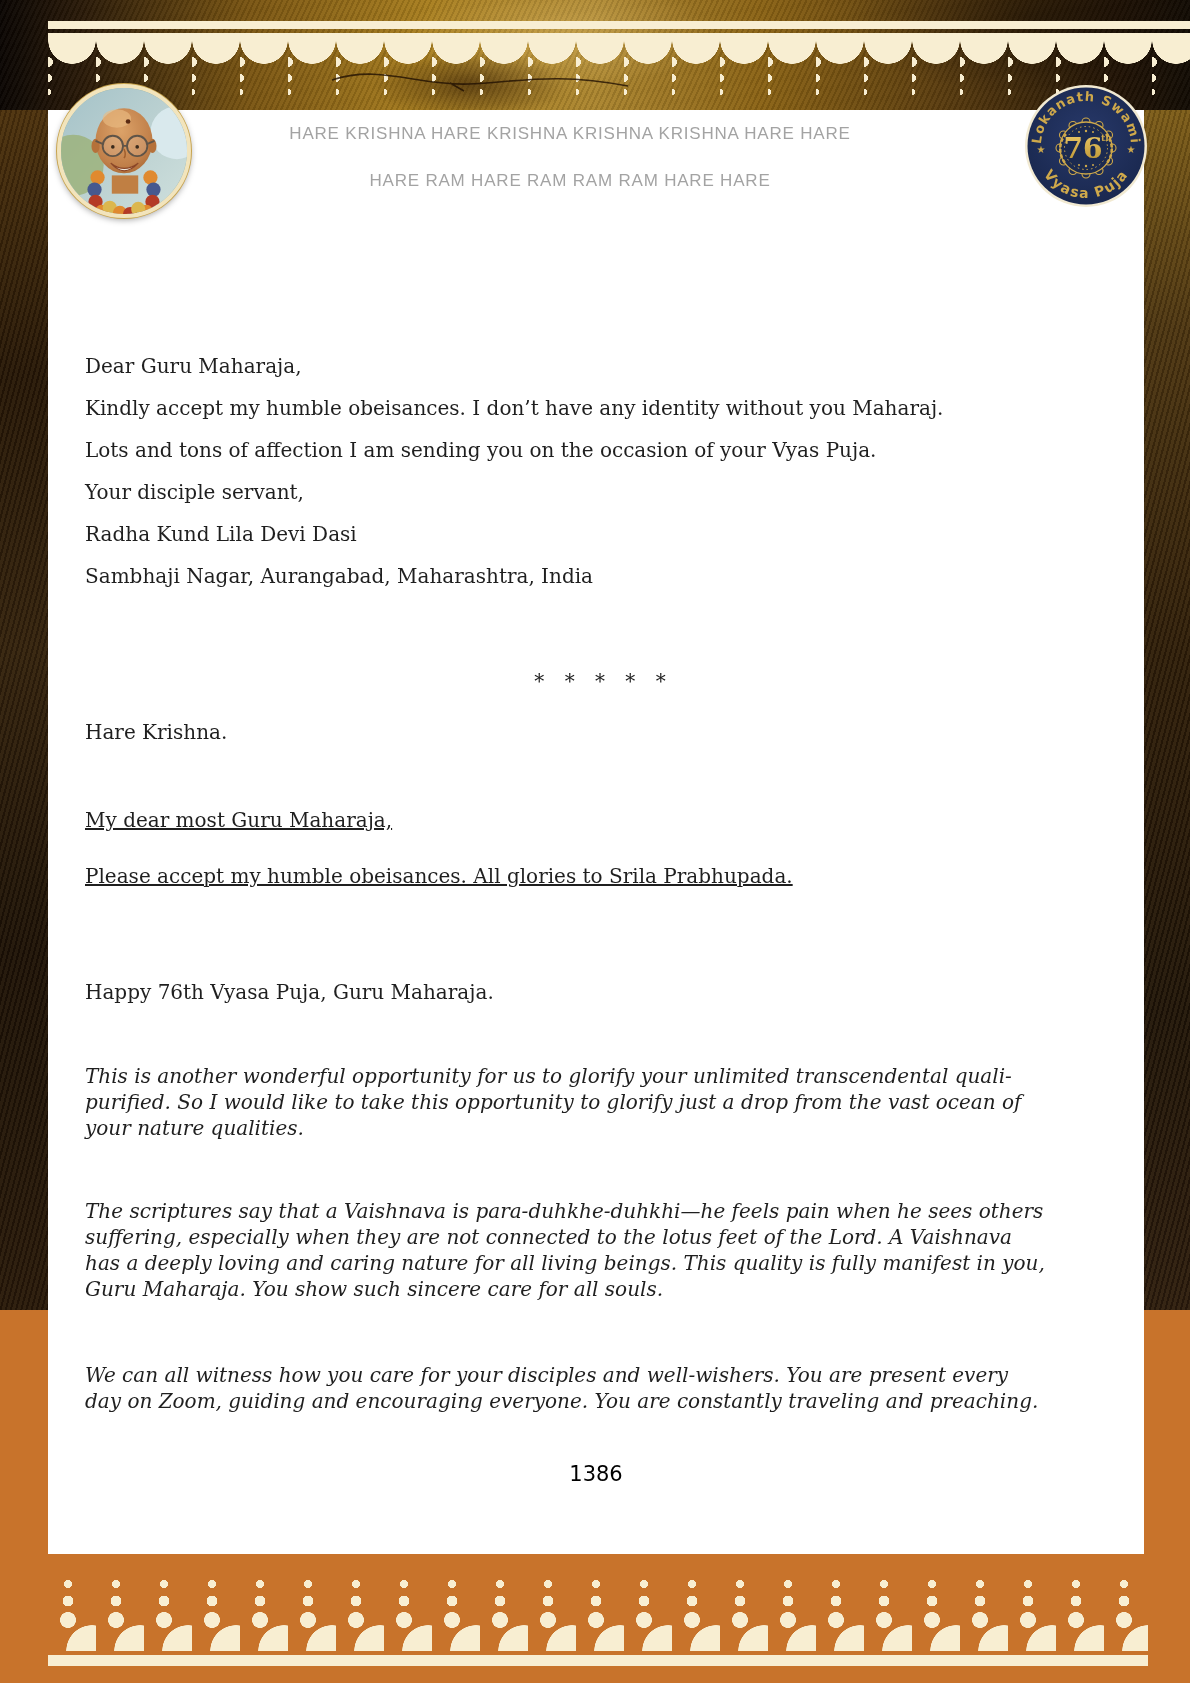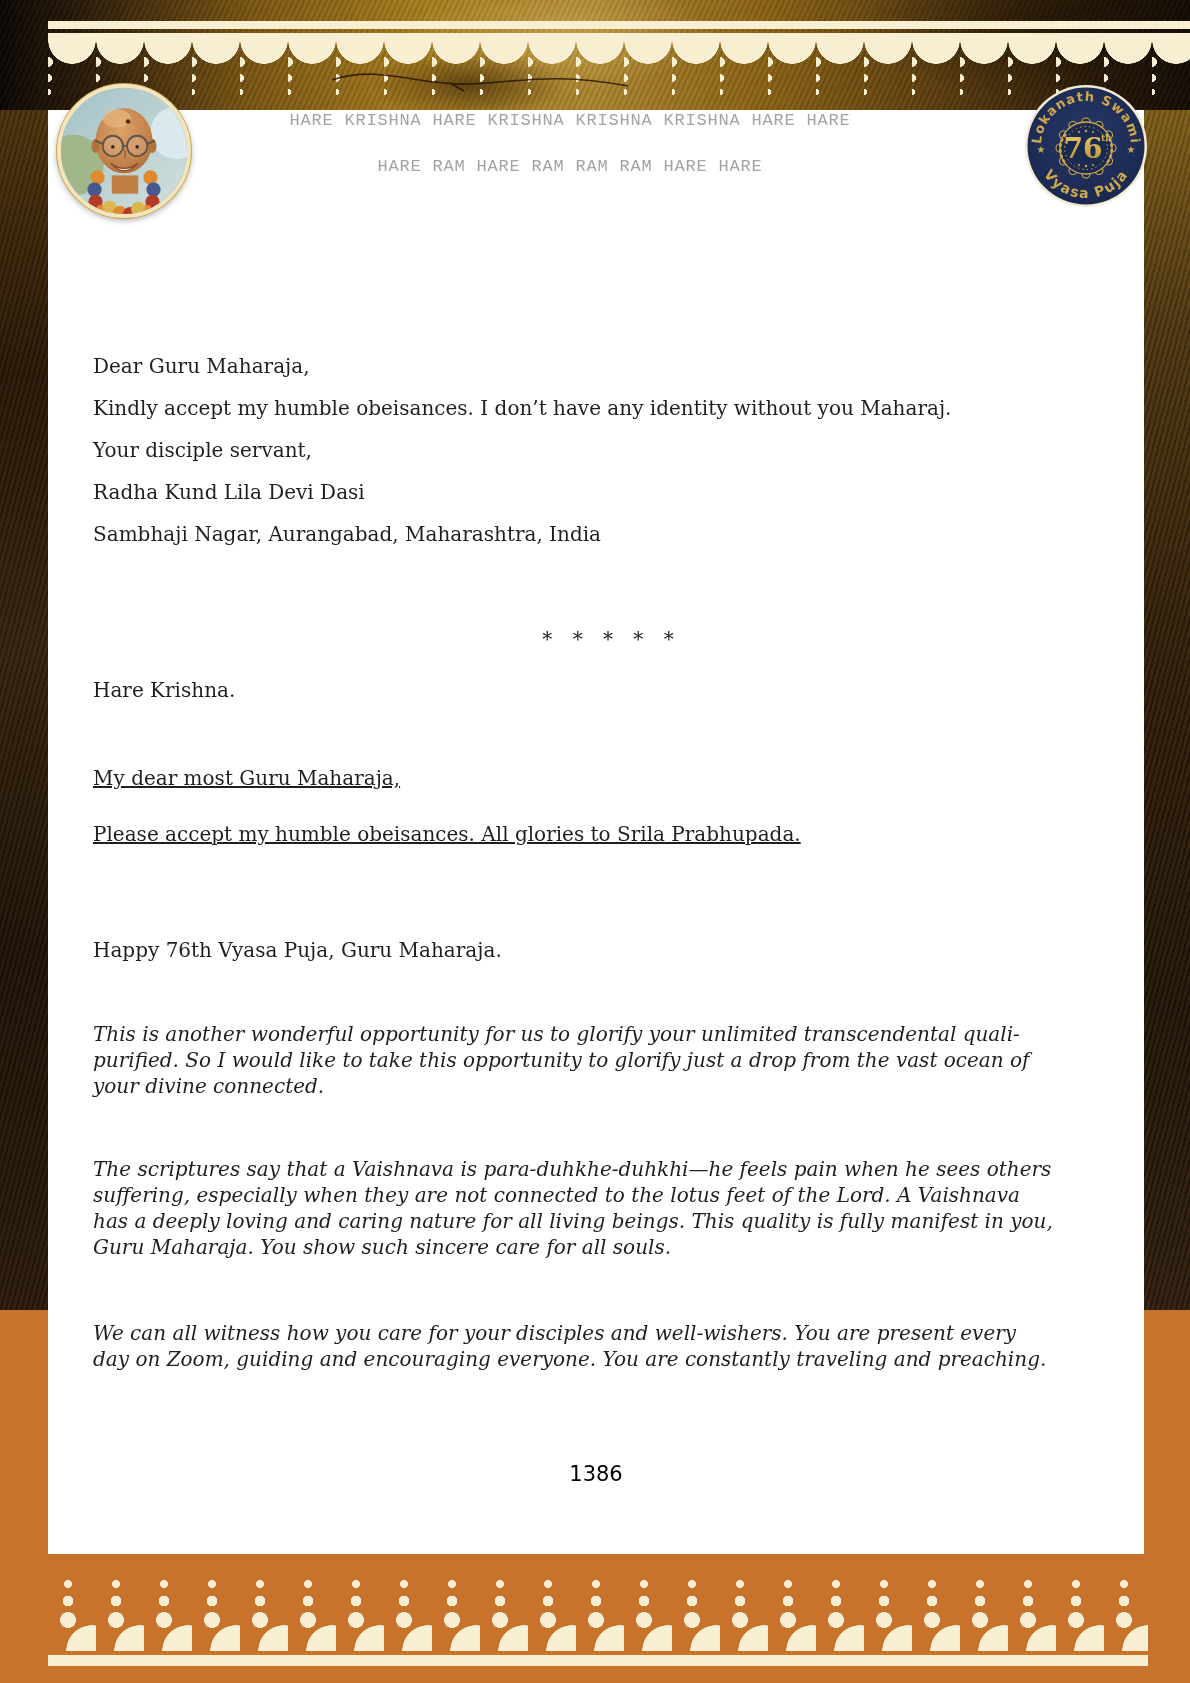--- a/index.html
+++ b/index.html
@@ -39,34 +39,34 @@
     background-image:
       linear-gradient(#f8eed2 0 7px, transparent 7px),
       radial-gradient(circle 24px at 24px 7px, #f8eed2 98%, transparent);
     background-size:48px 31px;background-repeat:repeat;}
   .crack{position:absolute;left:330px;top:56px;}
 
   
   .page{position:absolute;left:48px;top:110px;width:1096px;height:1444px;background:#ffffff;}
 
   
-  .mantra{position:absolute;left:48px;top:111px;width:1044px;text-align:center;
-    font-family:Liberation Mono, monospace;color:#a3a3a3;font-size:17px;letter-spacing:.8px;}
+  .mantra{position:absolute;left:48px;top:124px;width:1044px;text-align:center;
+    font-family:Liberation Sans, sans-serif;color:#a3a3a3;font-size:17px;letter-spacing:.8px;}
   .mantra .m2{margin-top:27px;}
 
   
   .photo{position:absolute;left:57px;top:84px;width:134px;height:134px;border-radius:50%;
     border:4px solid #f2e4bc;box-sizing:border-box;overflow:hidden;
     box-shadow:0 0 0 1px #c8a44e, 0 2px 6px rgba(0,0,0,.35);background:#9db6ab;}
 
   
   .badge{position:absolute;left:1024px;top:84px;width:124px;height:124px;}
 
   
-  .letter{position:absolute;left:52px;top:110px;width:1096px;box-sizing:border-box;
+  .letter{position:absolute;left:44px;top:110px;width:1096px;box-sizing:border-box;
     padding:243px 18px 0 41px;font-size:20px;line-height:26px;color:#1f1f1f;}
   .ln{white-space:nowrap;}
   .opening .ln{margin-bottom:16px;}
   .divider{margin-top:79px;text-align:center;letter-spacing:7px;font-size:20px;}
   .hk{margin-top:25px;}
   .greet{margin-top:62px;text-decoration:underline;}
   .obei{margin-top:30px;text-decoration:underline;}
   .happy{margin-top:90px;}
   .para{margin-top:58px;font-style:italic;}
   .para.p2{margin-top:57px;}
@@ -215,36 +215,37 @@
       </g>
       <text x="59" y="74" text-anchor="middle" font-family="DejaVu Serif, serif" font-size="28" font-weight="bold" fill="url(#gld)">76</text>
       <text x="77" y="57" font-family="DejaVu Serif, serif" font-size="9" font-weight="bold" fill="#cfa94b">th</text>
     </svg>
   </div>
 
   <div class="letter">
     <div class="opening">
       <div class="ln">Dear Guru Maharaja,</div>
       <div class="ln">Kindly accept my humble obeisances. I don’t have any identity without you Maharaj.</div>
+      <div class="ln">Lots and tons of affection I am sending you on the occasion of your Vyas Puja.</div>
       <div class="ln">Your disciple servant,</div>
       <div class="ln">Radha Kund Lila Devi Dasi</div>
       <div class="ln">Sambhaji Nagar, Aurangabad, Maharashtra, India</div>
     </div>
 
     <div class="divider">* * * * *</div>
 
     <div class="ln hk">Hare Krishna.</div>
     <div class="ln greet">My dear most Guru Maharaja,</div>
     <div class="ln obei">Please accept my humble obeisances. All glories to Srila Prabhupada.</div>
     <div class="ln happy">Happy 76th Vyasa Puja, Guru Maharaja.</div>
 
     <div class="para p1">
       <div class="ln">This is another wonderful opportunity for us to glorify your unlimited transcendental quali-</div>
       <div class="ln">purified. So I would like to take this opportunity to glorify just a drop from the vast ocean of</div>
-      <div class="ln">your divine connected.</div>
+      <div class="ln">your nature qualities.</div>
     </div>
 
     <div class="para p2">
       <div class="ln">The scriptures say that a Vaishnava is para-duhkhe-duhkhi—he feels pain when he sees others</div>
       <div class="ln">suffering, especially when they are not connected to the lotus feet of the Lord. A Vaishnava</div>
       <div class="ln">has a deeply loving and caring nature for all living beings. This quality is fully manifest in you,</div>
       <div class="ln">Guru Maharaja. You show such sincere care for all souls.</div>
     </div>
 
     <div class="para p3">

